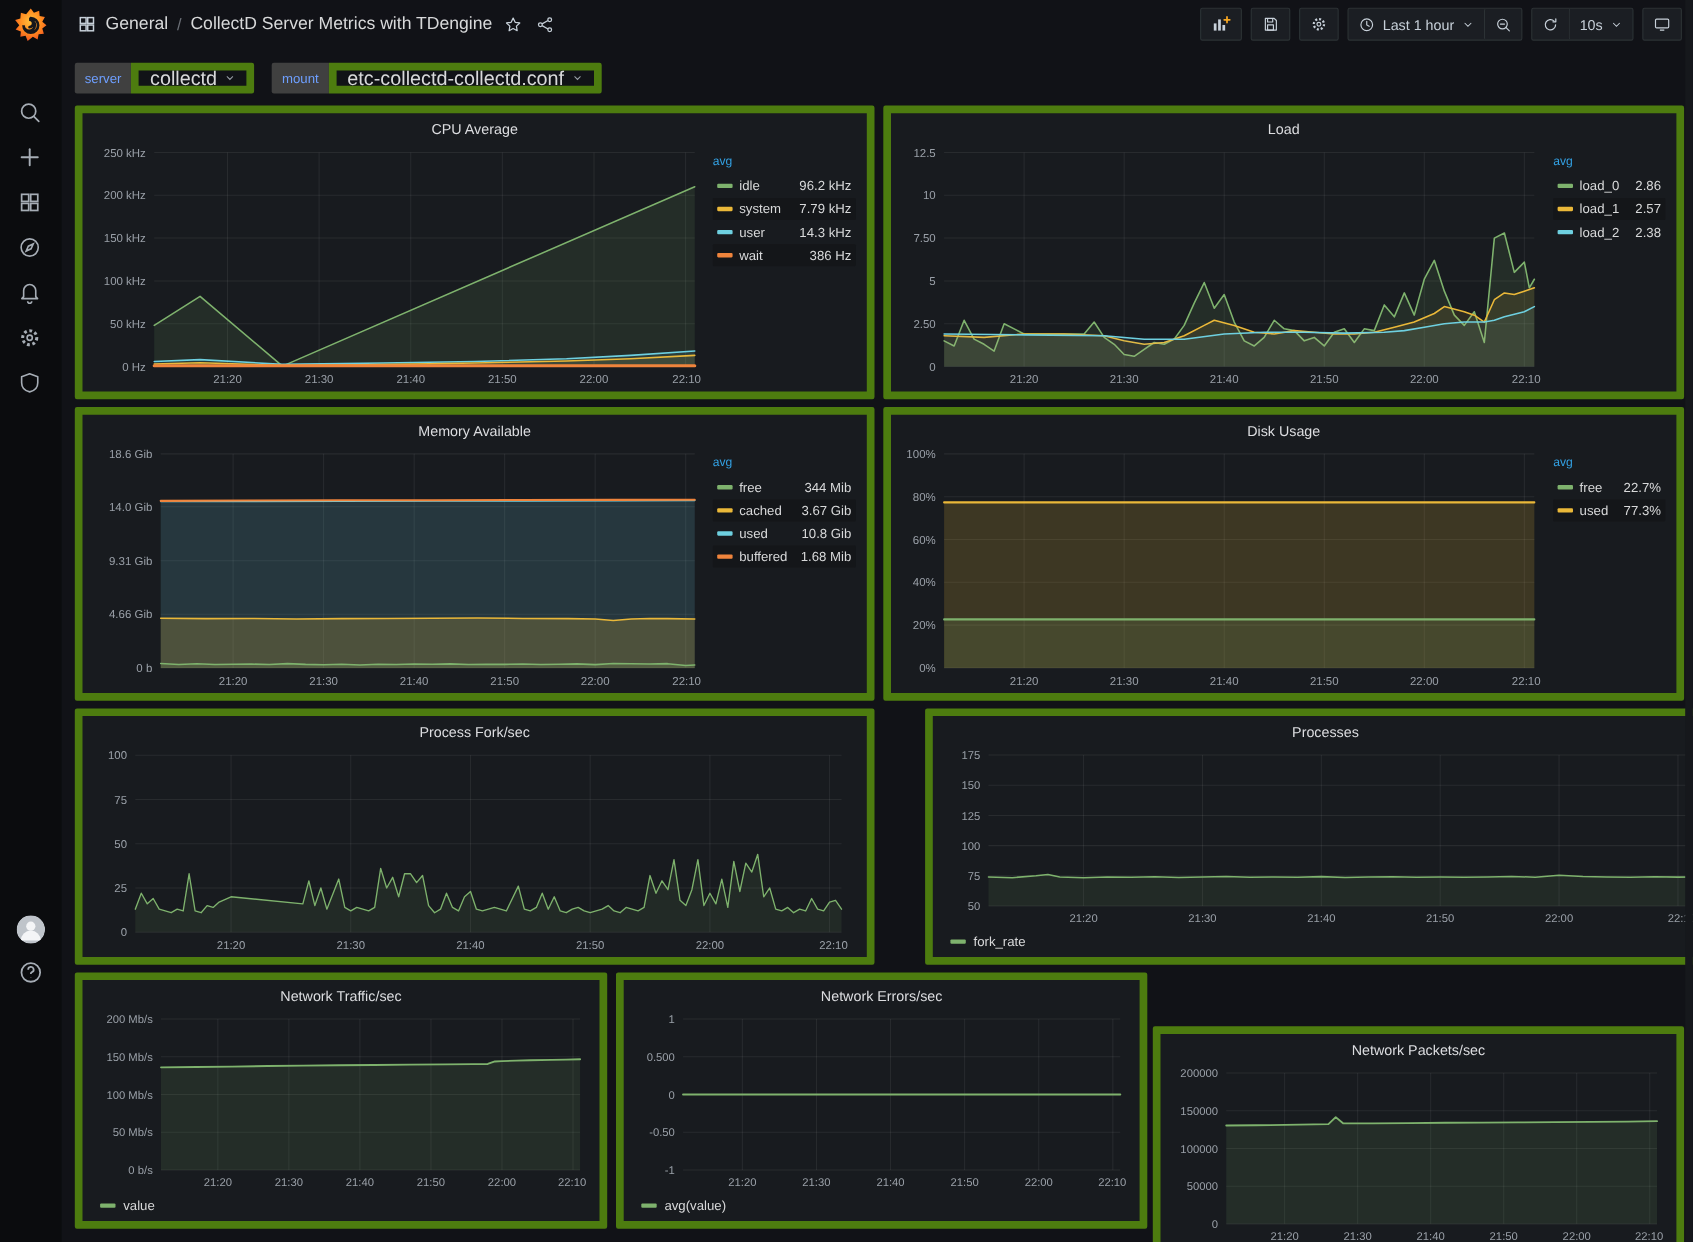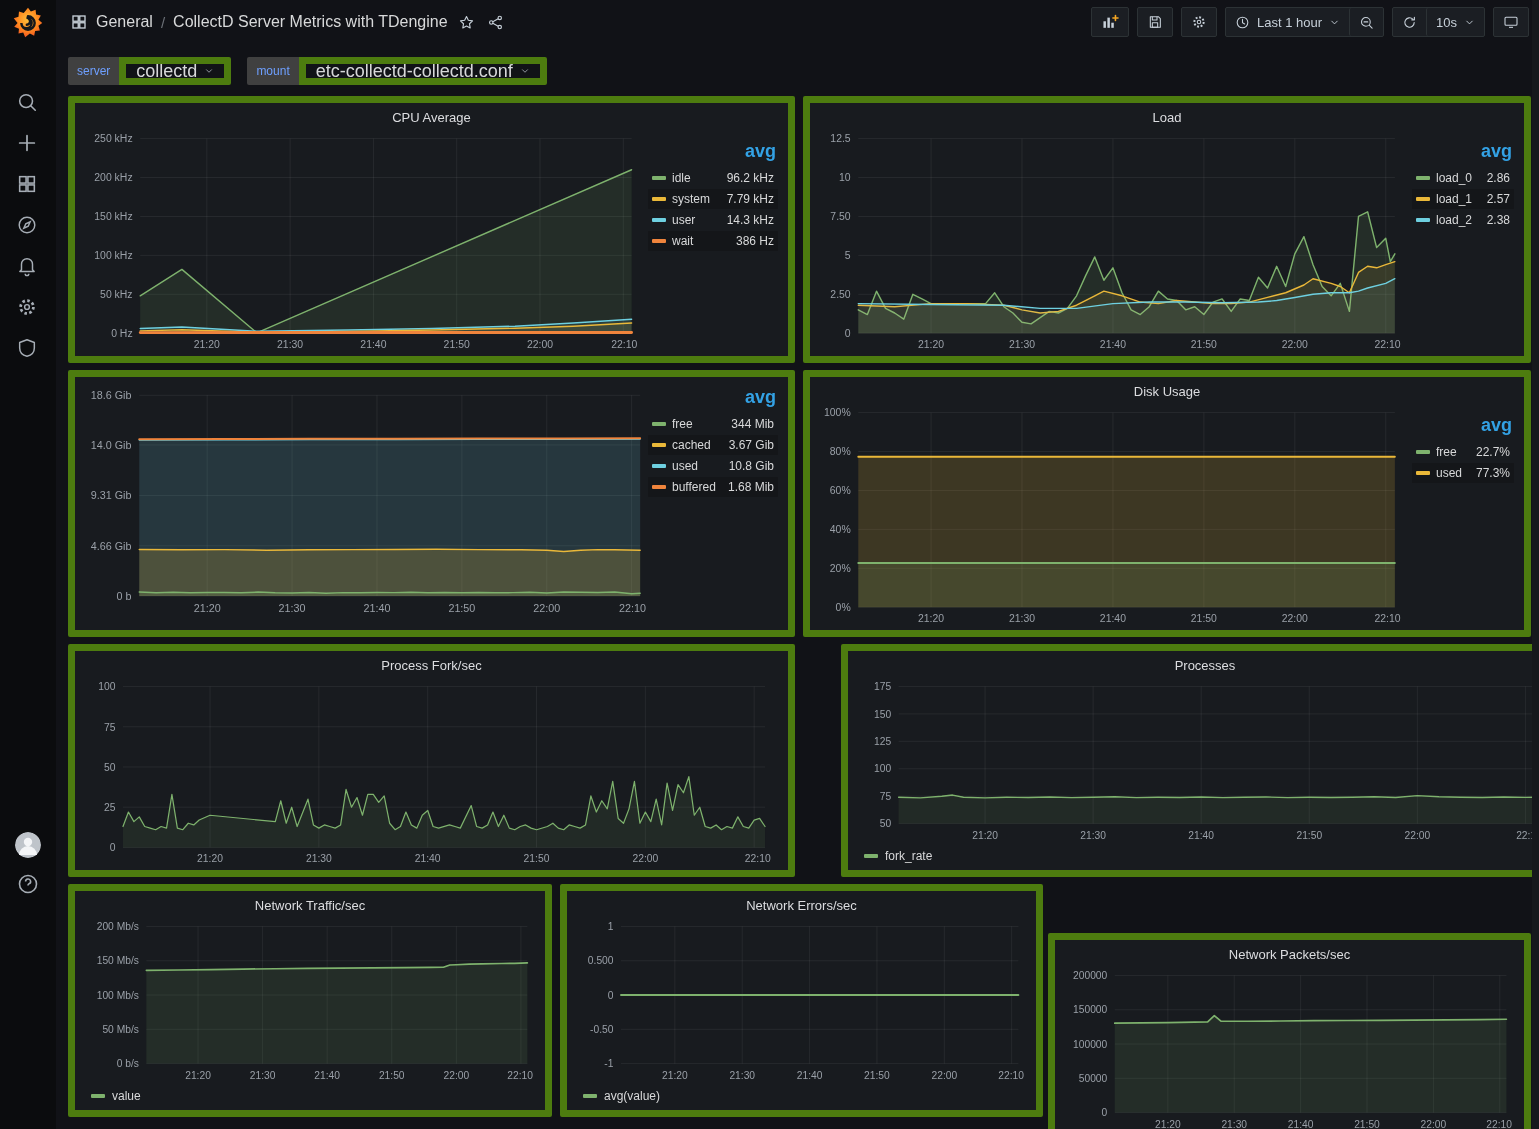--- a/index.html
+++ b/index.html
@@ -40,21 +40,21 @@
              font-family:"Liberation Sans",sans-serif;}
   .var-value svg{color:#9aa0a8;}
   
   .panel{position:absolute;background:#181b1f;border:7px solid #4d7c0f;border-radius:2px;
          display:flex;flex-direction:column;}
   .panel-header{height:28px;flex:none;display:flex;align-items:center;justify-content:center;cursor:pointer;}
   .panel-header span{font-size:13px;font-weight:500;color:#dcdde0;}
   .panel-body{flex:1;display:flex;min-height:0;}
   .chart{flex:1;min-width:0;height:100%;}
   .legend-right{flex:none;padding:10px 10px 0 0;font-size:12px;}
-  .lr-head{text-align:right;color:#33a2e5;font-weight:bold;font-size:18px;padding:0 2px 6px 0;cursor:pointer;}
+  .lr-head{color:#33a2e5;font-weight:normal;font-size:11px;padding:0 2px 6px 0;cursor:pointer;}
   .lr-row{display:flex;align-items:center;gap:6px;padding:3px 4px;margin-bottom:1px;border-radius:1px;}
   .lr-row:nth-child(odd){background:#141619;}
   .swatch{width:14px;height:4px;border-radius:1px;flex:none;}
   .lr-label{color:#d8d9da;cursor:pointer;}
   .lr-val{margin-left:auto;color:#d8d9da;}
   .legend-bottom{flex:none;height:24px;display:flex;align-items:center;gap:7px;padding:0 0 4px 16px;font-size:12px;color:#d8d9da;}
   .grid{stroke:rgba(255,255,255,0.07);stroke-width:1;}
   .tick{fill:#9aa0a8;font-size:11px;font-family:"Liberation Sans",sans-serif;}
   .vscroll{position:absolute;right:0;top:0;width:7px;height:100%;background:#16181c;}
 </style>
@@ -370,20 +370,23 @@
             <div class="lr-row">
       <span class="swatch" style="background:#6ED0E0"></span>
       <span class="lr-label">load_2</span>
       <span class="lr-val">2.38</span>
             </div>
           </div>
       </div>
     </section>
 
     <section class="panel" style="left:68px;top:370px;width:727px;height:267px;">
+      <header class="panel-header">
+          <span>Memory Available</span>
+        </header>
       <div class="panel-body">
         <svg class="chart" viewBox="0 0 585 237">
             <line class="grid" x1="134.94237288135594" y1="8" x2="134.94237288135594" y2="213"></line>
             <line class="grid" x1="221.62033898305086" y1="8" x2="221.62033898305086" y2="213"></line>
             <line class="grid" x1="308.2983050847457" y1="8" x2="308.2983050847457" y2="213"></line>
             <line class="grid" x1="394.9762711864406" y1="8" x2="394.9762711864406" y2="213"></line>
             <line class="grid" x1="481.6542372881356" y1="8" x2="481.6542372881356" y2="213"></line>
             <line class="grid" x1="568.3322033898305" y1="8" x2="568.3322033898305" y2="213"></line>
             <line class="grid" x1="65.6" y1="213" x2="577" y2="213"></line>
             <line class="grid" x1="65.6" y1="161.63978494623657" x2="577" y2="161.63978494623657"></line>

